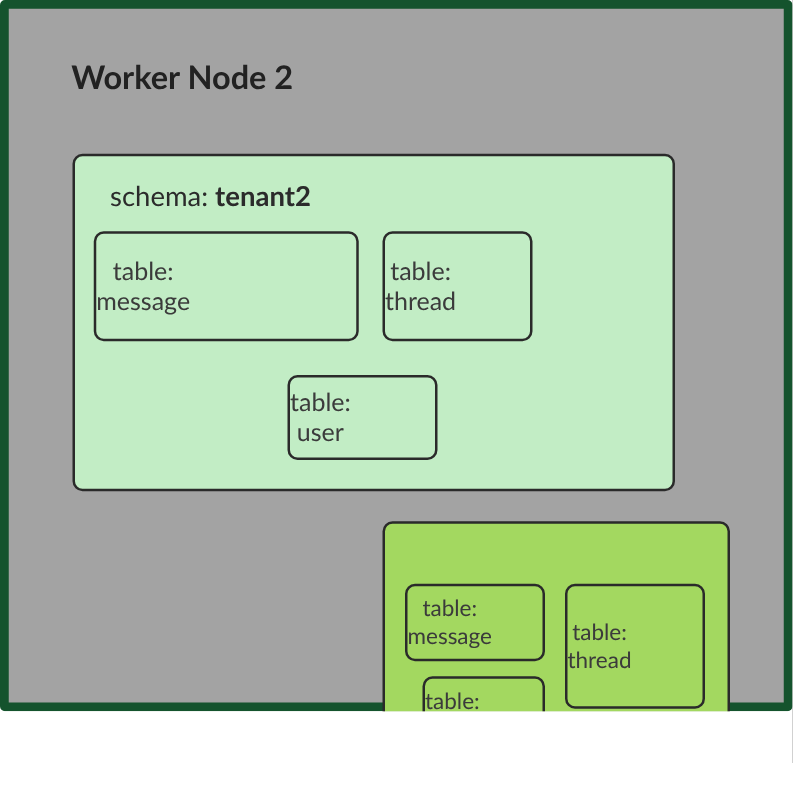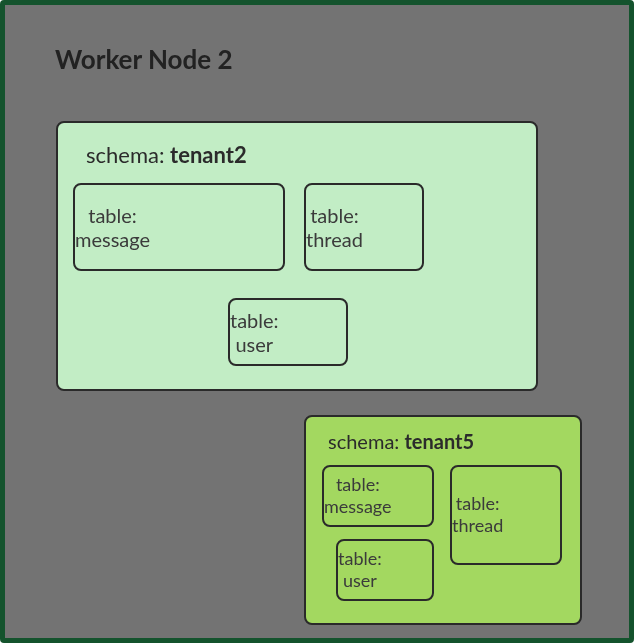--- a/index.html
+++ b/index.html
@@ -5,23 +5,23 @@
   * { box-sizing: border-box; }
   body {
     margin: 0;
     padding: 0;
     font-family: 'Lato', 'Segoe UI', -apple-system, sans-serif;
     background: #fff;
   }
   .canvas {
     position: relative;
     width: 634px;
-    height: 643px;
-    background: #737373;
-    border: 5px solid #14532d;
+    height: 569px;
+    background: #a3a3a3;
+    border: 7px solid #14532d;
     border-radius: 4px;
   }
   .title {
     position: absolute;
     left: 50px;
     top: 38px;
     font-size: 26px;
     font-weight: 700;
     color: #222;
   }
@@ -85,23 +85,20 @@
 
     <div class="table-box" style="left:170px; top:175px; width:120px; height:68px;">
       <div>
         <span>table:</span><br>
         <span>user</span>
       </div>
     </div>
   </div>
 
   <div class="schema-box lime" style="left:299px; top:410px; width:278px; height:210px;">
-    <div class="schema-header" style="left:22px; top:12px;">
-      <span>schema: </span><span class="bold">tenant5</span>
-    </div>
 
     <div class="table-box" style="left:16px; top:48px; width:112px; height:62px;">
       <div>
         <span>table:</span><br>
         <span>message</span>
       </div>
     </div>
 
     <div class="table-box" style="left:144px; top:48px; width:112px; height:100px;">
       <div>

